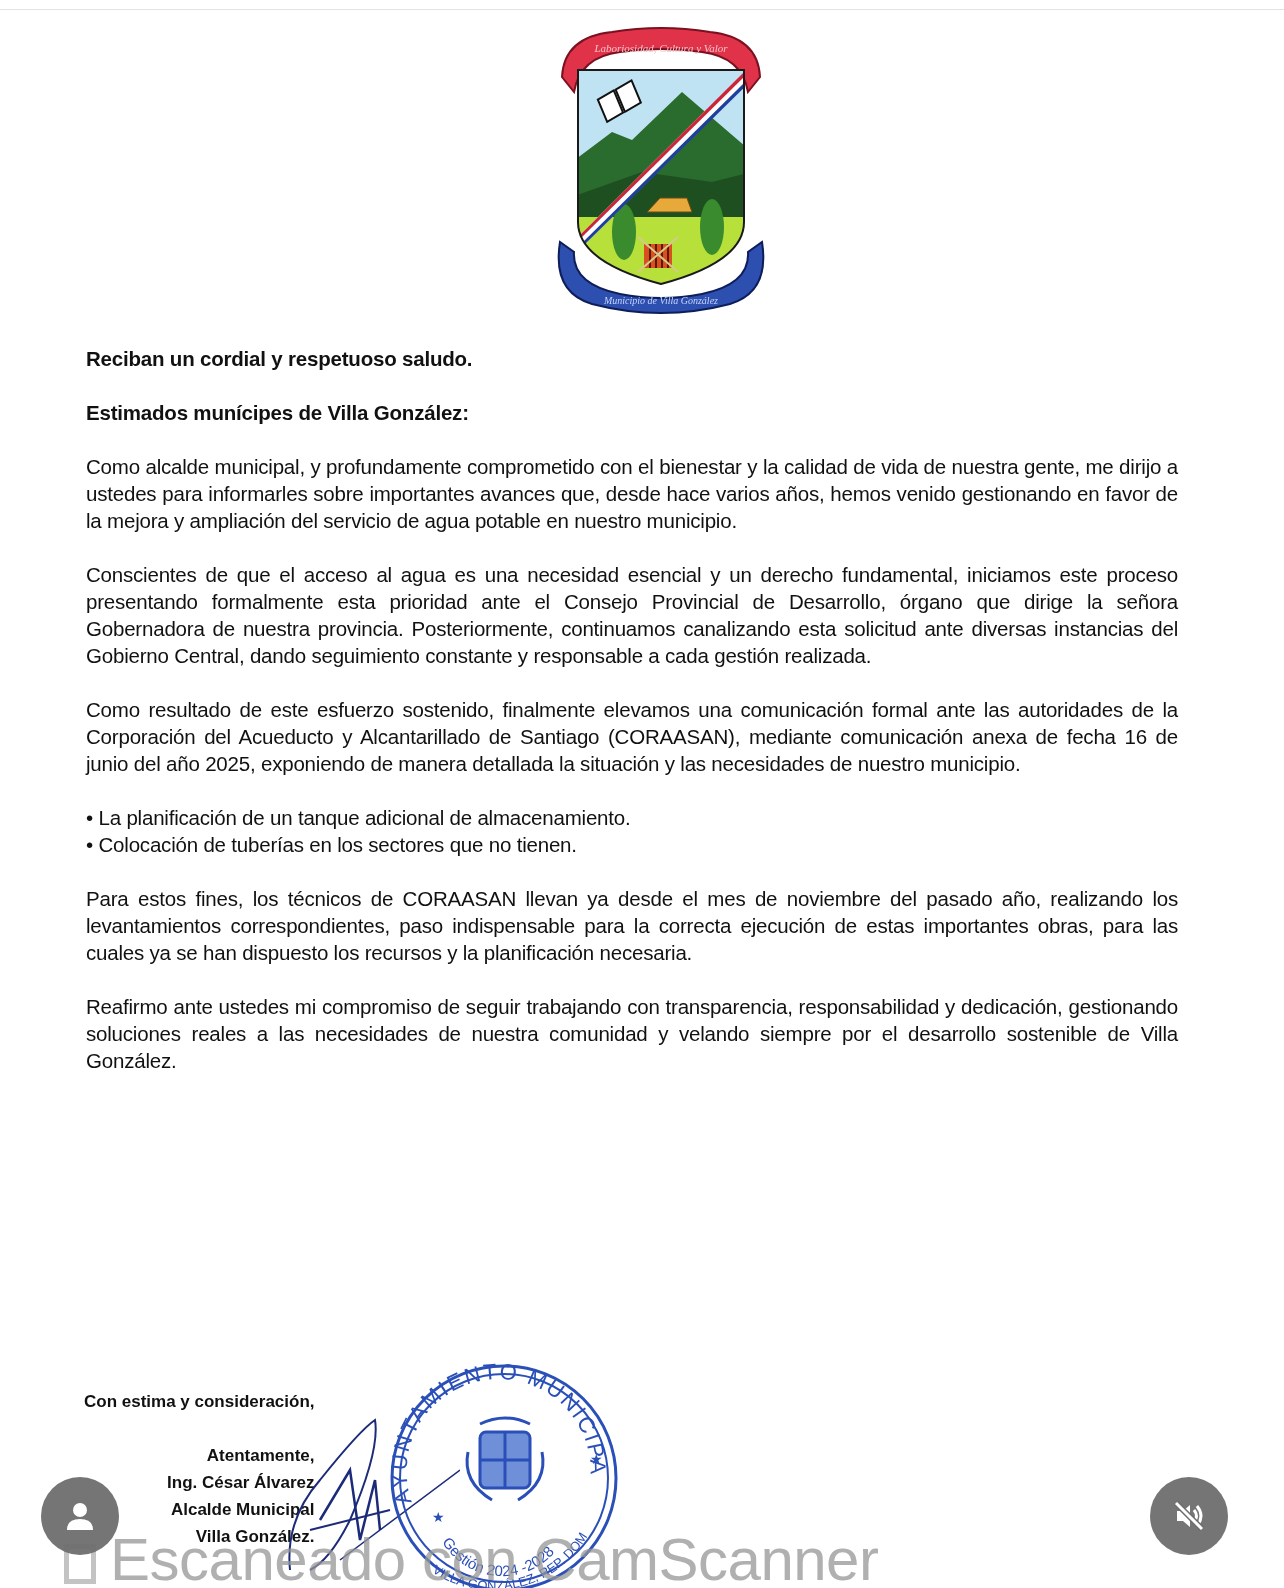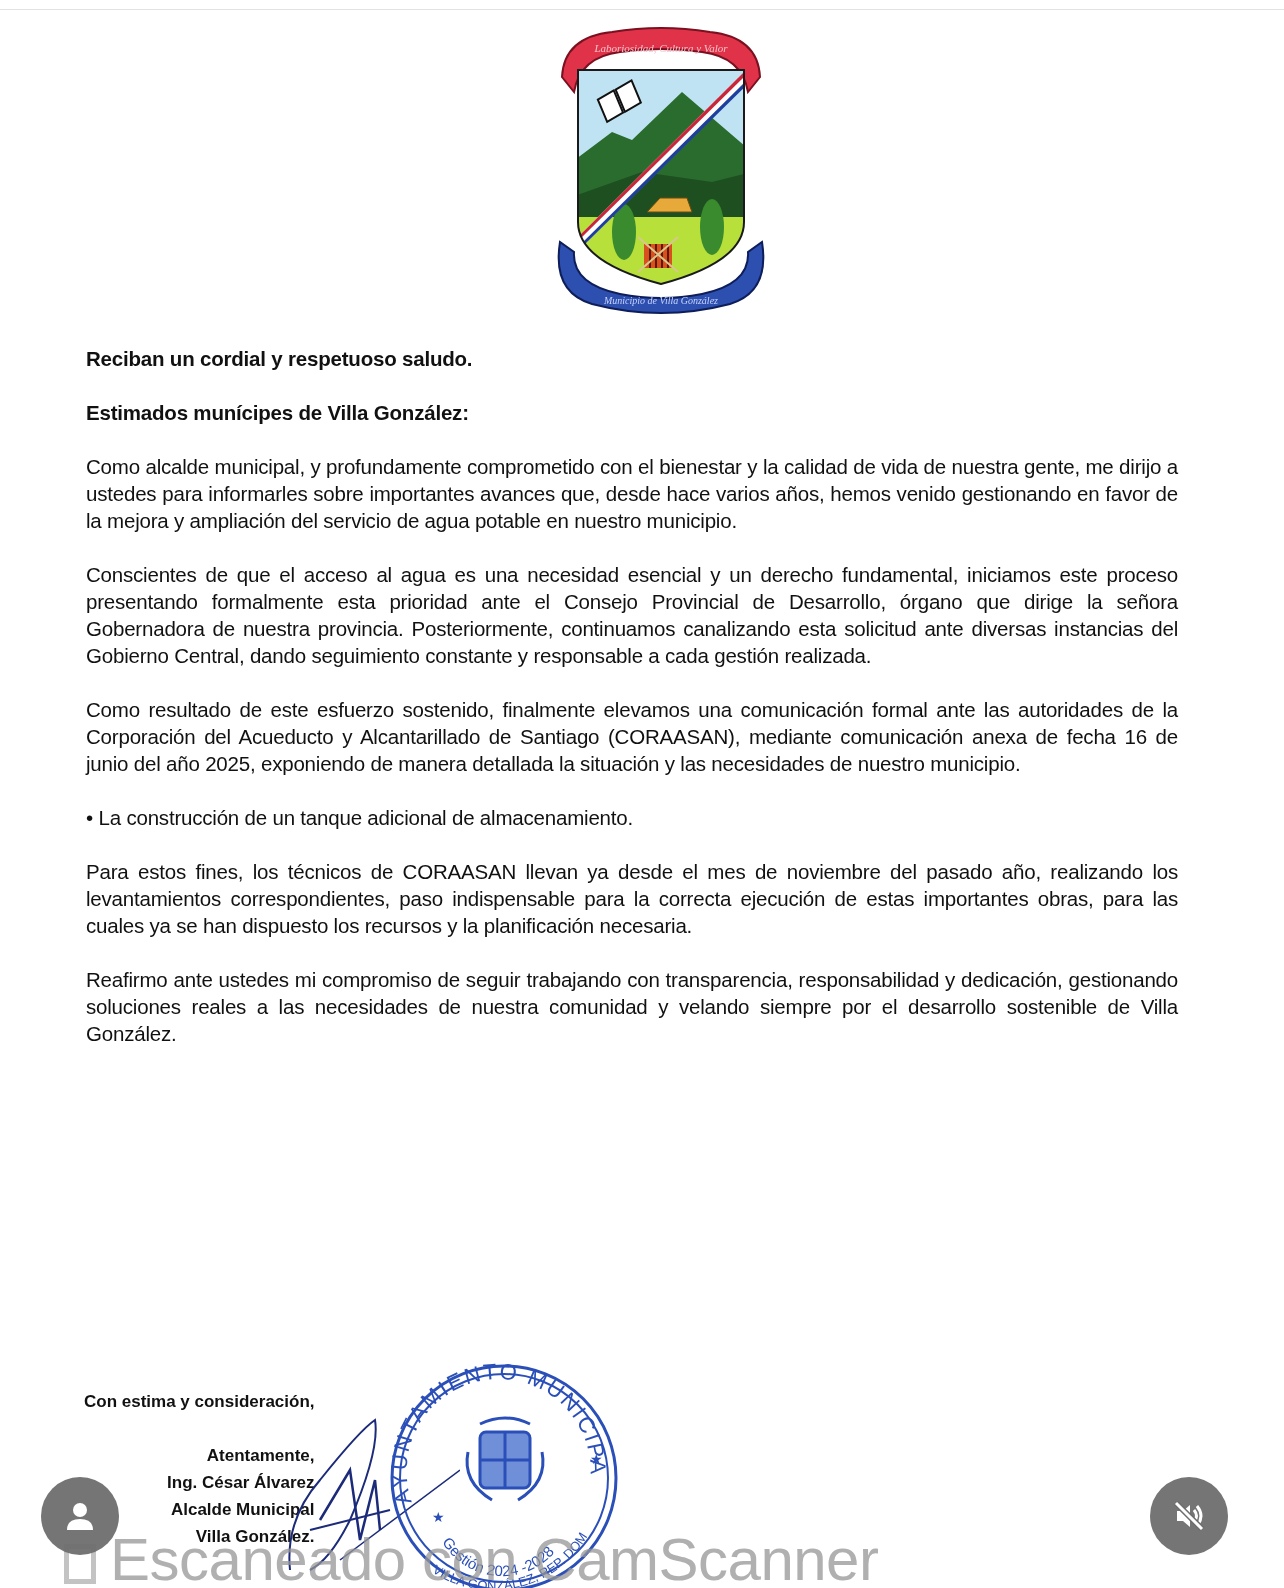--- a/index.html
+++ b/index.html
@@ -80,21 +80,22 @@
   <text x="109" y="282" text-anchor="middle" font-size="10" font-style="italic" fill="#c8d4ff" font-family="Liberation Serif, serif">Municipio de Villa González</text>
 </svg>
 
 <div class="letter">
   <p class="bold">Reciban un cordial y respetuoso saludo.</p>
   <p class="bold">Estimados munícipes de Villa González:</p>
   <p>Como alcalde municipal, y profundamente comprometido con el bienestar y la calidad de vida de nuestra gente, me dirijo a ustedes para informarles sobre importantes avances que, desde hace varios años, hemos venido gestionando en favor de la mejora y ampliación del servicio de agua potable en nuestro municipio.</p>
   <p>Conscientes de que el acceso al agua es una necesidad esencial y un derecho fundamental, iniciamos este proceso presentando formalmente esta prioridad ante el Consejo Provincial de Desarrollo, órgano que dirige la señora Gobernadora de nuestra provincia. Posteriormente, continuamos canalizando esta solicitud ante diversas instancias del Gobierno Central, dando seguimiento constante y responsable a cada gestión realizada.</p>
   <p>Como resultado de este esfuerzo sostenido, finalmente elevamos una comunicación formal ante las autoridades de la Corporación del Acueducto y Alcantarillado de Santiago (CORAASAN), mediante comunicación anexa de fecha 16 de junio del año 2025, exponiendo de manera detallada la situación y las necesidades de nuestro municipio.</p>
   <ul>
-    <li>La construcción de un tanque adicional de almacenamiento.</li>
+    <li>La planificación de un tanque adicional de almacenamiento.</li>
+    <li>Colocación de tuberías en los sectores que no tienen.</li>
   </ul>
   <p>Para estos fines, los técnicos de CORAASAN llevan ya desde el mes de noviembre del pasado año, realizando los levantamientos correspondientes, paso indispensable para la correcta ejecución de estas importantes obras, para las cuales ya se han dispuesto los recursos y la planificación necesaria.</p>
   <p>Reafirmo ante ustedes mi compromiso de seguir trabajando con transparencia, responsabilidad y dedicación, gestionando soluciones reales a las necesidades de nuestra comunidad y velando siempre por el desarrollo sostenible de Villa González.</p>
 </div>
 
 <div class="sign-block">
   <div>Con estima y consideración,</div>
   <div style="height:27px"></div>
   <div>Atentamente,</div>
   <div>Ing. César Álvarez</div>

